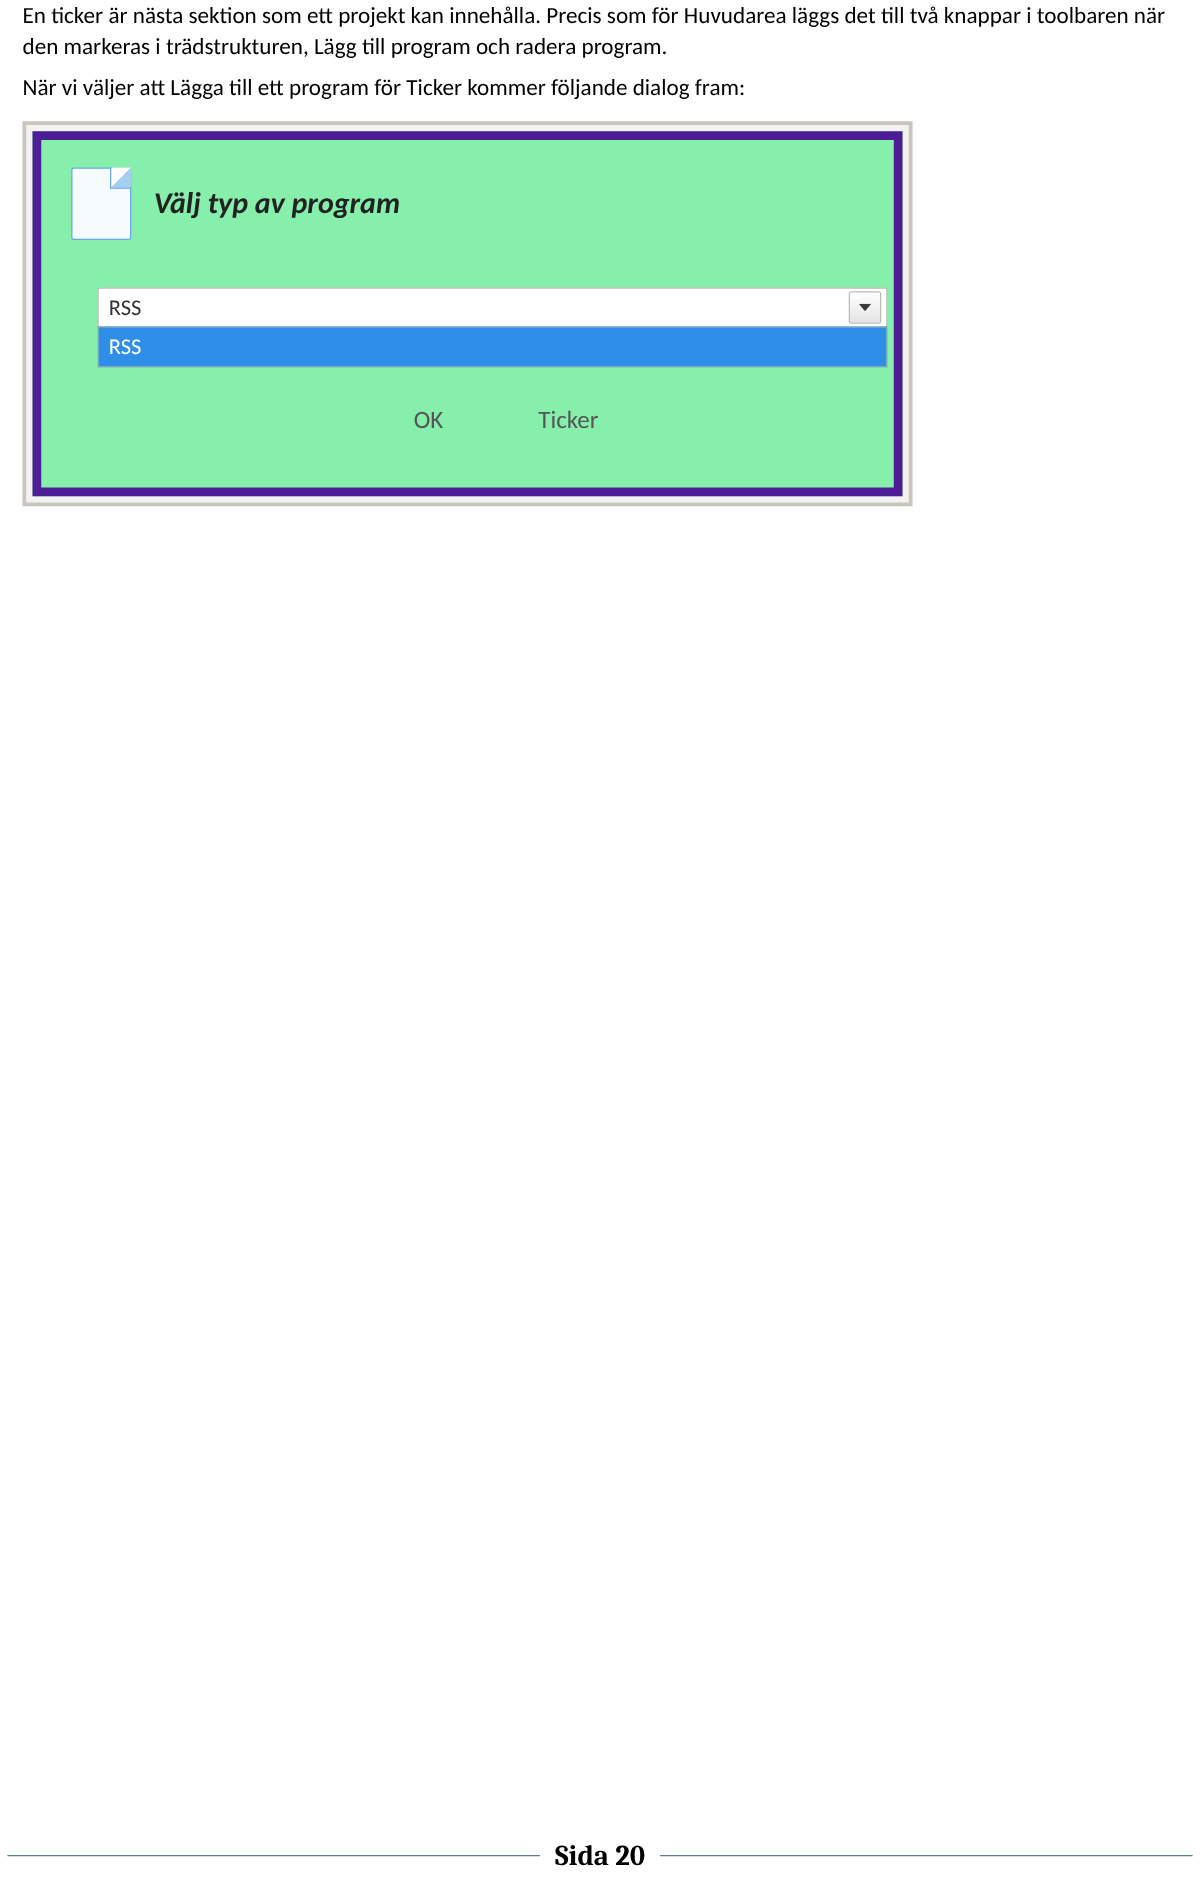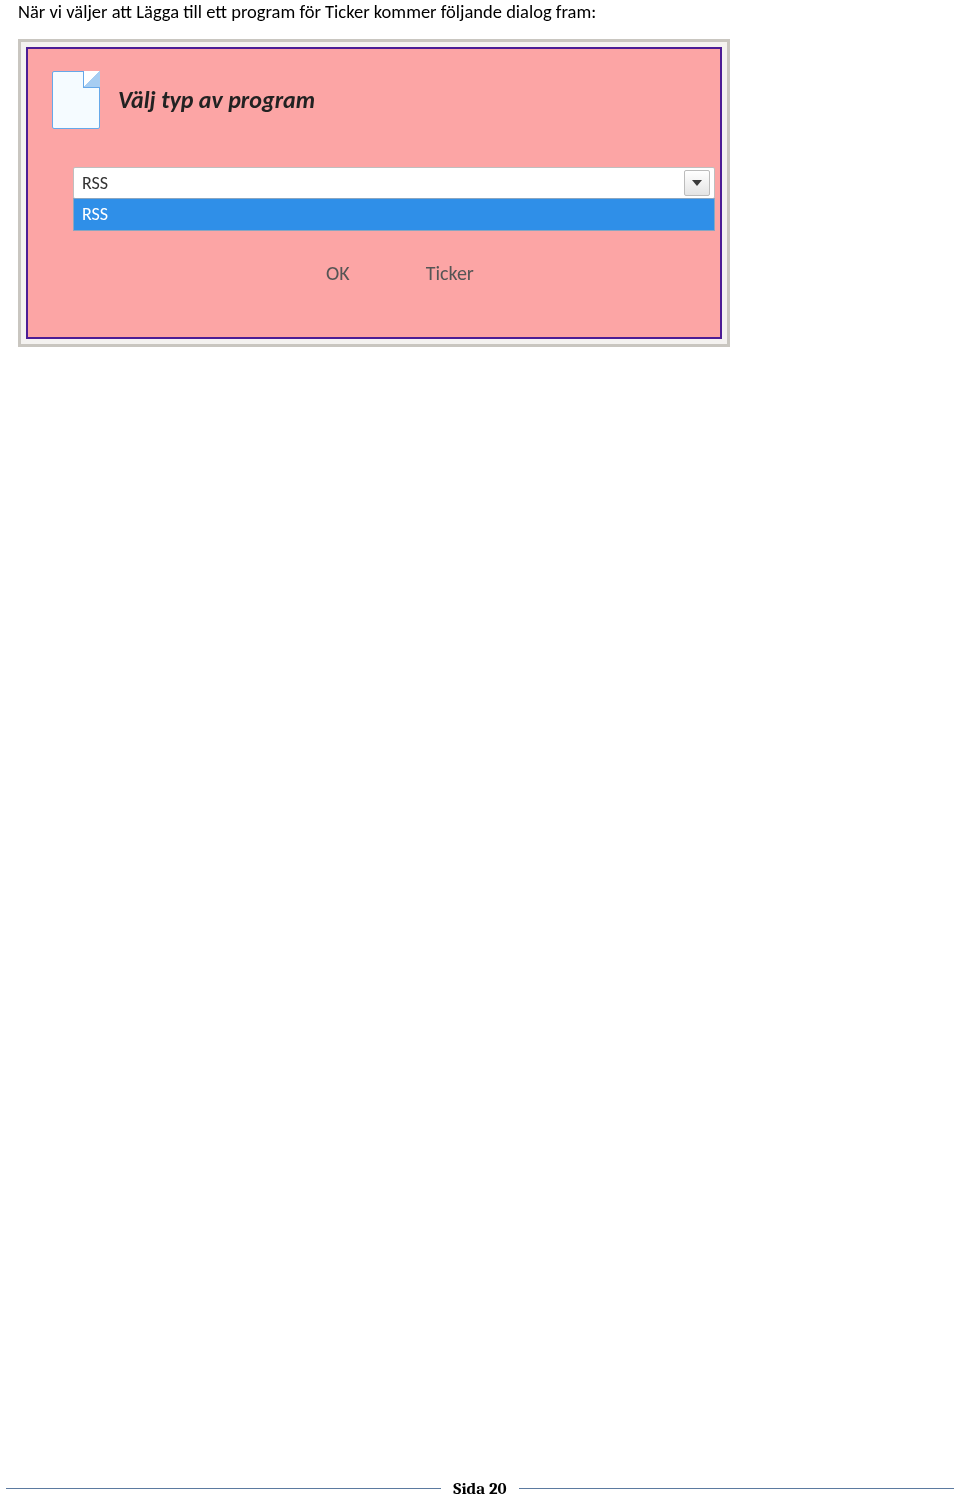--- a/index.html
+++ b/index.html
@@ -35,22 +35,22 @@
     border: 3px solid #c9c6c0;
     background: #f4f2f0;
     position: relative;
   }
   .dialog-inner {
     position: absolute;
     left: 5px;
     top: 5px;
     right: 5px;
     bottom: 5px;
-    background: #fca5a5;
-    border: 2px solid #4c1d95;
+    background: #86efac;
+    border: 7px solid #4c1d95;
   }
   .dlg-title-row {
     display: flex;
     align-items: center;
     gap: 18px;
     padding: 22px 24px 24px 24px;
   }
   .doc-icon {
     width: 46px;
     height: 56px;
@@ -152,31 +152,32 @@
     justify-content: center;
   }
   .footer hr {
     flex: 1;
     border: none;
     border-top: 1px solid #5b7aa0;
     margin: 0 6px;
   }
   .footer-label {
     font-family: Cambria, Georgia, serif;
-    font-size: 17px;
+    font-size: 23px;
     color: #000;
     font-weight: bold;
     white-space: nowrap;
     padding: 0 6px;
   }
 </style>
 </head>
 <body>
 
 <div class="page">
+  <p class="para">En ticker är nästa sektion som ett projekt kan innehålla. Precis som för Huvudarea läggs det till två knappar i toolbaren när den markeras i trädstrukturen, Lägg till program och radera program.</p>
   <p class="para">När vi väljer att Lägga till ett program för Ticker kommer följande dialog fram:</p>
 
   <div class="dialog-wrap">
     <div class="dialog-inner">
 
       <div class="dlg-title-row">
         <div class="doc-icon"></div>
         <div class="dlg-title">Välj typ av program</div>
       </div>
 

